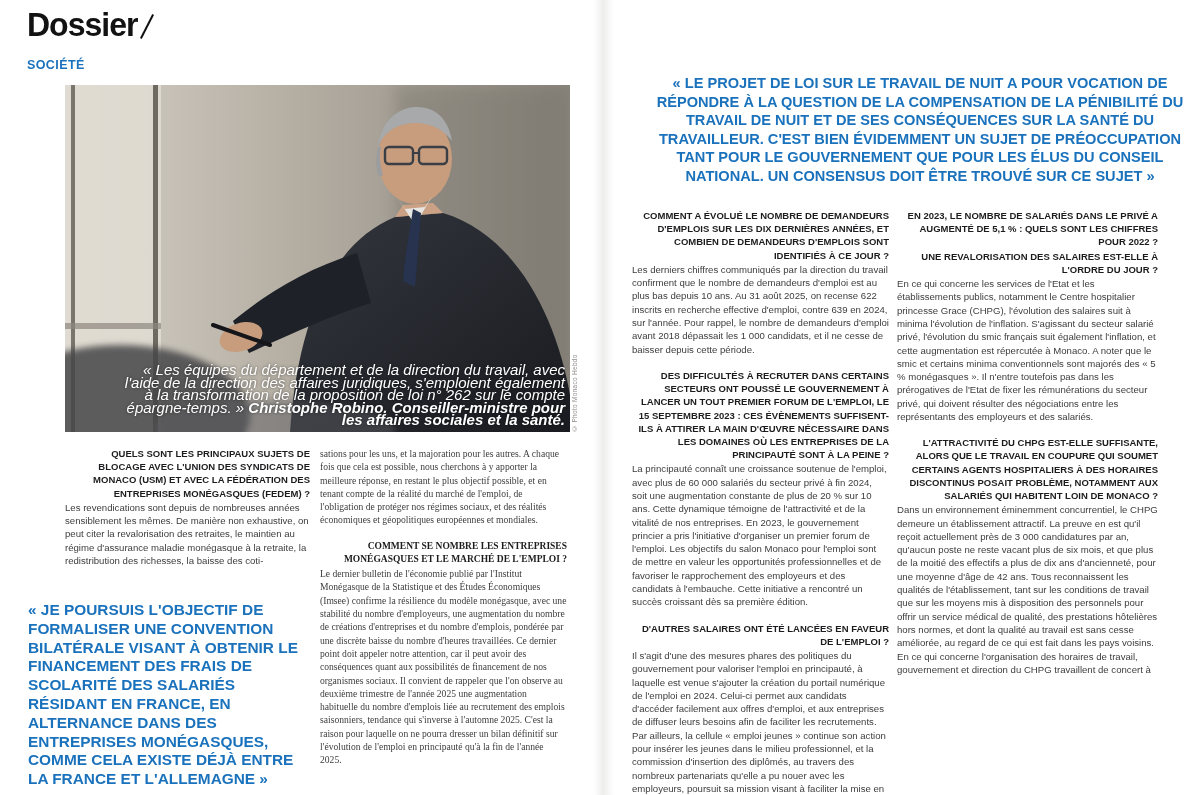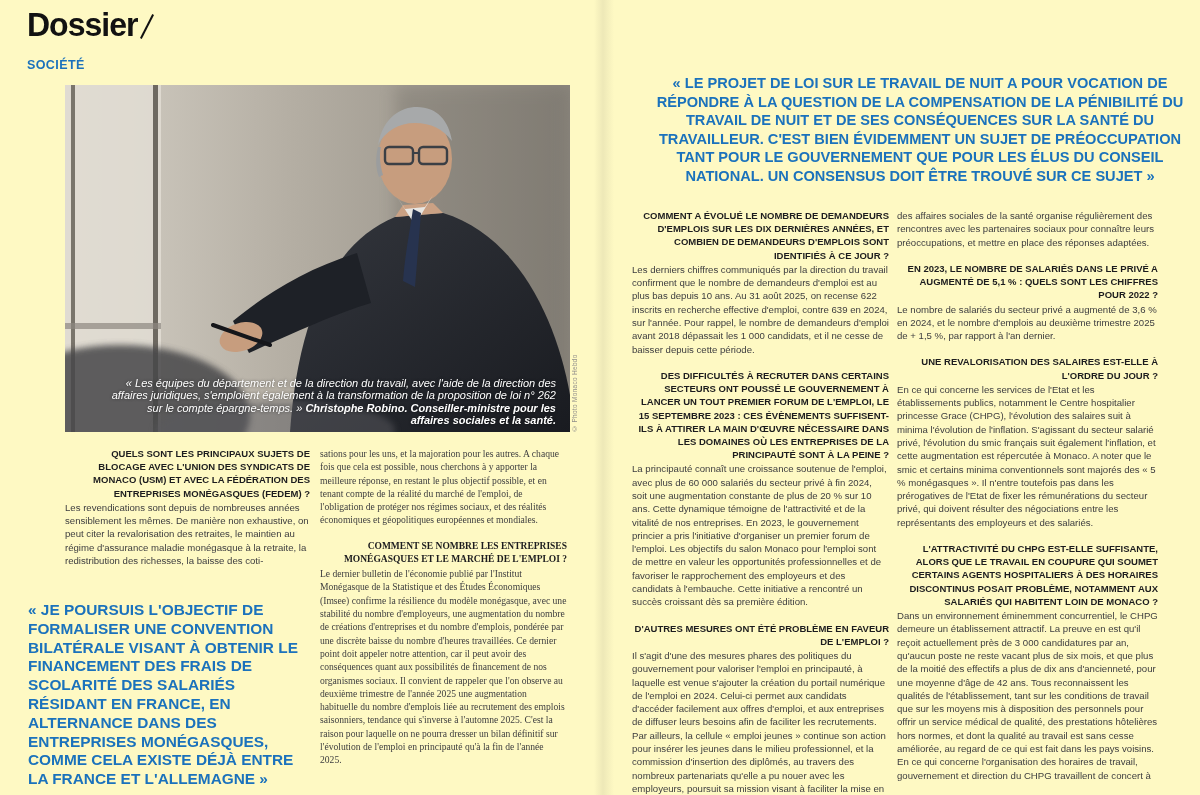--- a/index.html
+++ b/index.html
@@ -3,21 +3,21 @@
 <meta charset="utf-8">
 <style>
   html,body{margin:0;padding:0;}
   body{
     font-family:"Liberation Sans","DejaVu Sans",sans-serif;
     background:#e8e6e3;
   }
   .spread{
     position:relative;
     width:1200px;height:795px;
-    background:#fef9c3;
+    background:#ffffff;
     overflow:hidden;
   }
   .gutter{
     position:absolute;left:594px;top:0;width:20px;height:795px;
     background:linear-gradient(90deg,rgba(0,0,0,0) 0%,rgba(90,85,80,0.10) 45%,rgba(0,0,0,0) 100%);
   }
   
   .masthead{position:absolute;left:27px;top:10px;}
   .masthead-title{
     font-size:32px;font-weight:bold;color:#121212;
@@ -32,23 +32,23 @@
     font-size:12.5px;font-weight:bold;color:#1b72bc;
     letter-spacing:0.4px;margin-top:18px;
   }
   
   .photo-wrap{
     position:absolute;left:65px;top:85px;width:505px;height:347px;
     overflow:hidden;background:#a39d92;
   }
   .photo-wrap svg{display:block;filter:blur(0.4px);}
   .photo-caption{
-    position:absolute;right:14px;bottom:5px;width:445px;
+    position:absolute;right:5px;bottom:5px;width:445px;
     text-align:right;color:#ffffff;
-    font-size:11px;line-height:12.6px;font-style:italic;
+    font-size:15px;line-height:12.6px;font-style:italic;
     text-shadow:0 0 3px rgba(0,0,0,0.55);
   }
   .photo-caption .author{font-weight:bold;}
   .photo-credit{
     position:absolute;left:571px;top:352px;height:80px;
     writing-mode:vertical-rl;transform:rotate(180deg);
     font-size:6.5px;color:#8f8d8a;letter-spacing:0.3px;white-space:nowrap;
   }
   
   .col{position:absolute;}
@@ -151,27 +151,25 @@
     <p class="a">Le dernier bulletin de l'économie publié par l'Institut Monégasque de la Statistique et des Études Économiques (Imsee) confirme la résilience du modèle monégasque, avec une stabilité du nombre d'employeurs, une augmentation du nombre de créations d'entreprises et du nombre d'emplois, pondérée par une discrète baisse du nombre d'heures travaillées. Ce dernier point doit appeler notre attention, car il peut avoir des conséquences quant aux possibilités de financement de nos organismes sociaux. Il convient de rappeler que l'on observe au deuxième trimestre de l'année 2025 une augmentation habituelle du nombre d'emplois liée au recrutement des emplois saisonniers, tendance qui s'inverse à l'automne 2025. C'est la raison pour laquelle on ne pourra dresser un bilan définitif sur l'évolution de l'emploi en principauté qu'à la fin de l'année 2025.</p>
   </div>
 
   <div class="pull-quote quote-right">« LE PROJET DE LOI SUR LE TRAVAIL DE NUIT A POUR VOCATION DE RÉPONDRE À LA QUESTION DE LA COMPENSATION DE LA PÉNIBILITÉ DU TRAVAIL DE NUIT ET DE SES CONSÉQUENCES SUR LA SANTÉ DU TRAVAILLEUR. C'EST BIEN ÉVIDEMMENT UN SUJET DE PRÉOCCUPATION TANT POUR LE GOUVERNEMENT QUE POUR LES ÉLUS DU CONSEIL NATIONAL. UN CONSENSUS DOIT ÊTRE TROUVÉ SUR CE SUJET »</div>
 
   <div class="col col3">
     <p class="q">COMMENT A ÉVOLUÉ LE NOMBRE DE DEMANDEURS D'EMPLOIS SUR LES DIX DERNIÈRES ANNÉES, ET COMBIEN DE DEMANDEURS D'EMPLOIS SONT IDENTIFIÉS À CE JOUR ?</p>
     <p class="a">Les derniers chiffres communiqués par la direction du travail confirment que le nombre de demandeurs d'emploi est au plus bas depuis 10 ans. Au 31 août 2025, on recense 622 inscrits en recherche effective d'emploi, contre 639 en 2024, sur l'année. Pour rappel, le nombre de demandeurs d'emploi avant 2018 dépassait les 1 000 candidats, et il ne cesse de baisser depuis cette période.</p>
     <p class="q">DES DIFFICULTÉS À RECRUTER DANS CERTAINS SECTEURS ONT POUSSÉ LE GOUVERNEMENT À LANCER UN TOUT PREMIER FORUM DE L'EMPLOI, LE 15 SEPTEMBRE 2023 : CES ÉVÈNEMENTS SUFFISENT-ILS À ATTIRER LA MAIN D'ŒUVRE NÉCESSAIRE DANS LES DOMAINES OÙ LES ENTREPRISES DE LA PRINCIPAUTÉ SONT À LA PEINE ?</p>
     <p class="a">La principauté connaît une croissance soutenue de l'emploi, avec plus de 60 000 salariés du secteur privé à fin 2024, soit une augmentation constante de plus de 20 % sur 10 ans. Cette dynamique témoigne de l'attractivité et de la vitalité de nos entreprises. En 2023, le gouvernement princier a pris l'initiative d'organiser un premier forum de l'emploi. Les objectifs du salon Monaco pour l'emploi sont de mettre en valeur les opportunités professionnelles et de favoriser le rapprochement des employeurs et des candidats à l'embauche. Cette initiative a rencontré un succès croissant dès sa première édition.</p>
-    <p class="q">D'AUTRES MESURES ONT ÉTÉ PROBLÈME EN FAVEUR DE L'EMPLOI ?</p>
+    <p class="q">D'AUTRES SALAIRES ONT ÉTÉ LANCÉES EN FAVEUR DE L'EMPLOI ?</p>
     <p class="a">Il s'agit d'une des mesures phares des politiques du gouvernement pour valoriser l'emploi en principauté, à laquelle est venue s'ajouter la création du portail numérique de l'emploi en 2024. Celui-ci permet aux candidats d'accéder facilement aux offres d'emploi, et aux entreprises de diffuser leurs besoins afin de faciliter les recrutements. Par ailleurs, la cellule « emploi jeunes » continue son action pour insérer les jeunes dans le milieu professionnel, et la commission d'insertion des diplômés, au travers des nombreux partenariats qu'elle a pu nouer avec les employeurs, poursuit sa mission visant à faciliter la mise en relation des diplômés avec les entreprises monégasques. En outre, le département</p>
   </div>
 
   <div class="col col4">
-    <p class="a">des affaires sociales de la santé organise régulièrement des rencontres avec les partenaires sociaux pour connaître leurs préoccupations, et mettre en place des réponses adaptées.</p>
     <p class="q">EN 2023, LE NOMBRE DE SALARIÉS DANS LE PRIVÉ A AUGMENTÉ DE 5,1 % : QUELS SONT LES CHIFFRES POUR 2022 ?</p>
-    <p class="a">Le nombre de salariés du secteur privé a augmenté de 3,6 % en 2024, et le nombre d'emplois au deuxième trimestre 2025 de + 1,5 %, par rapport à l'an dernier.</p>
     <p class="q">UNE REVALORISATION DES SALAIRES EST-ELLE À L'ORDRE DU JOUR ?</p>
     <p class="a">En ce qui concerne les services de l'Etat et les établissements publics, notamment le Centre hospitalier princesse Grace (CHPG), l'évolution des salaires suit à minima l'évolution de l'inflation. S'agissant du secteur salarié privé, l'évolution du smic français suit également l'inflation, et cette augmentation est répercutée à Monaco. A noter que le smic et certains minima conventionnels sont majorés des « 5 % monégasques ». Il n'entre toutefois pas dans les prérogatives de l'Etat de fixer les rémunérations du secteur privé, qui doivent résulter des négociations entre les représentants des employeurs et des salariés.</p>
     <p class="q">L'ATTRACTIVITÉ DU CHPG EST-ELLE SUFFISANTE, ALORS QUE LE TRAVAIL EN COUPURE QUI SOUMET CERTAINS AGENTS HOSPITALIERS À DES HORAIRES DISCONTINUS POSAIT PROBLÈME, NOTAMMENT AUX SALARIÉS QUI HABITENT LOIN DE MONACO ?</p>
     <p class="a">Dans un environnement éminemment concurrentiel, le CHPG demeure un établissement attractif. La preuve en est qu'il reçoit actuellement près de 3 000 candidatures par an, qu'aucun poste ne reste vacant plus de six mois, et que plus de la moitié des effectifs a plus de dix ans d'ancienneté, pour une moyenne d'âge de 42 ans. Tous reconnaissent les qualités de l'établissement, tant sur les conditions de travail que sur les moyens mis à disposition des personnels pour offrir un service médical de qualité, des prestations hôtelières hors normes, et dont la qualité au travail est sans cesse améliorée, au regard de ce qui est fait dans les pays voisins. En ce qui concerne l'organisation des horaires de travail, gouvernement et direction du CHPG travaillent de concert à</p>
   </div>
 
 </div>
 
 </body></html>

